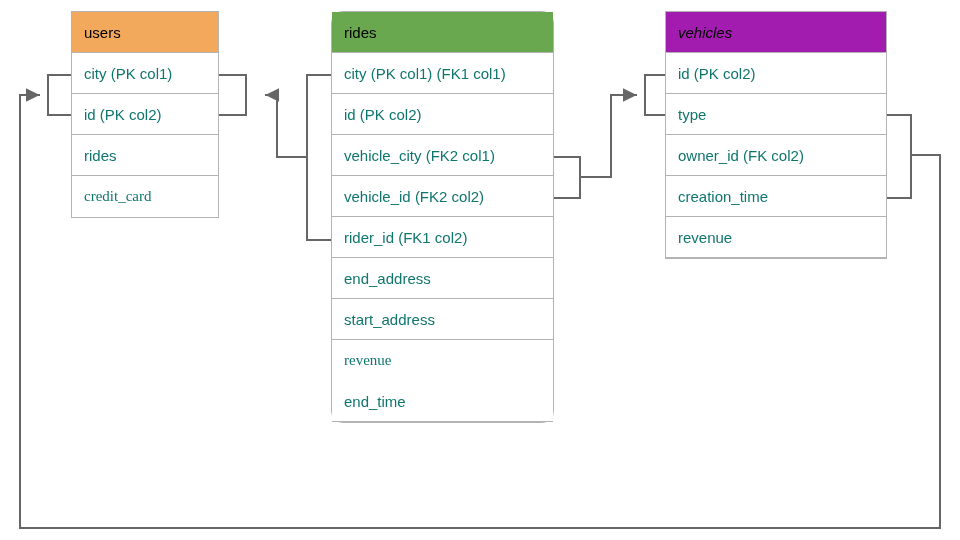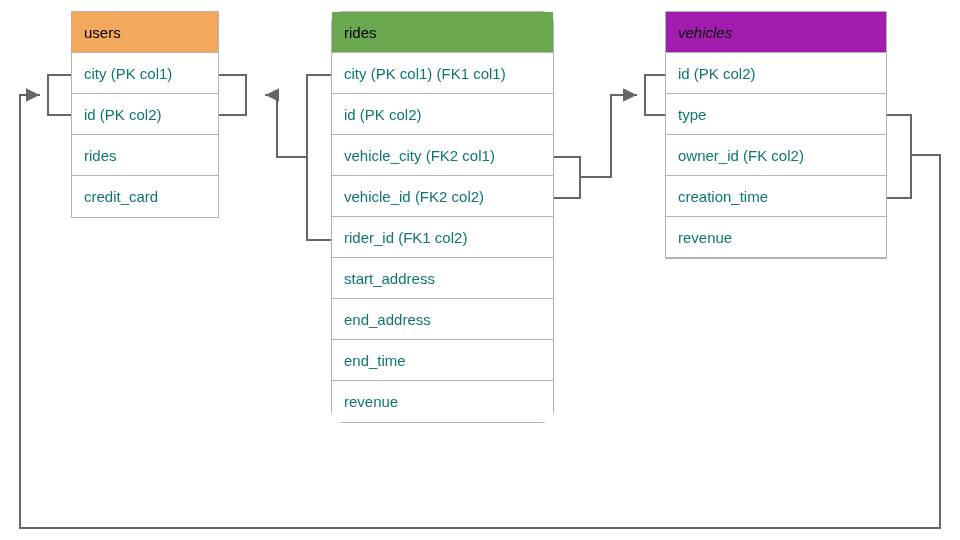--- a/index.html
+++ b/index.html
@@ -52,20 +52,21 @@
     padding: 0 12px;
     font-size: 15px;
     color: #0f766e;
     border-bottom: 1px solid #b3b3b3;
     background: #ffffff;
     white-space: nowrap;
     overflow: hidden;
   }
   .entity-row.last {
     border-bottom: none;
+    font-family: Liberation Serif, serif;
   }
   #ent-users   { left: 71px;  top: 11px; width: 148px; }
   #ent-rides   { left: 331px; top: 11px; width: 223px; border-radius: 12px; }
   #ent-vehicles{ left: 665px; top: 11px; width: 222px; }
 </style>
 </head>
 <body>
 
 <div id="canvas">
 
@@ -104,24 +105,24 @@
 
   <div class="entity" id="ent-rides">
     <div class="entity-header" style="background: rgb(106, 168, 79);">
       <span>rides</span>
     </div>
     <div class="entity-row">city (PK col1) (FK1 col1)</div>
     <div class="entity-row">id (PK col2)</div>
     <div class="entity-row">vehicle_city (FK2 col1)</div>
     <div class="entity-row">vehicle_id (FK2 col2)</div>
     <div class="entity-row">rider_id (FK1 col2)</div>
+    <div class="entity-row">end_address</div>
     <div class="entity-row">start_address</div>
-    <div class="entity-row">end_address</div>
+    <div class="entity-row last">revenue</div>
     <div class="entity-row">end_time</div>
-    <div class="entity-row last">revenue</div>
   </div>
 
   <div class="entity" id="ent-vehicles">
     <div class="entity-header" style="background: #a21caf; font-style: italic;">
       <span>vehicles</span>
     </div>
     <div class="entity-row">id (PK col2)</div>
     <div class="entity-row">type</div>
     <div class="entity-row">owner_id (FK col2)</div>
     <div class="entity-row">creation_time</div>

